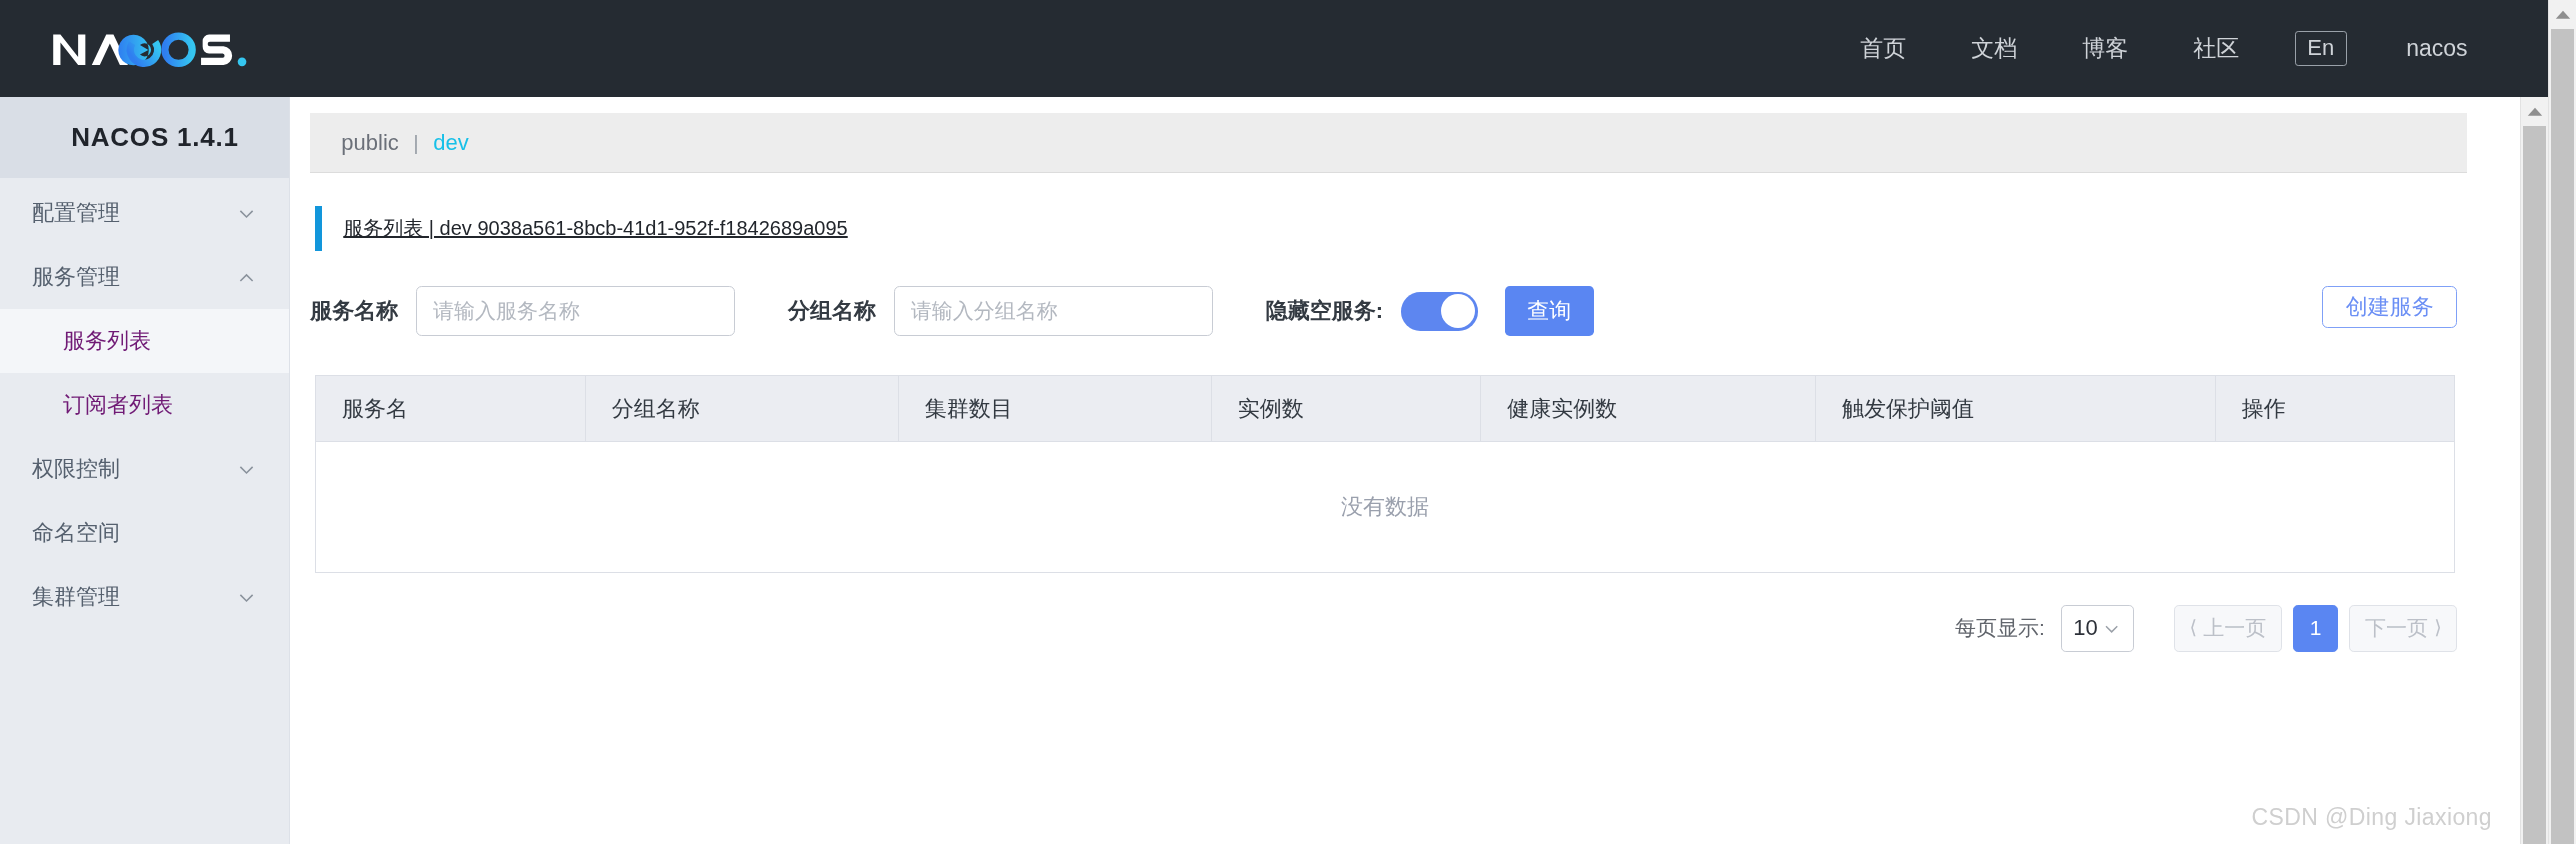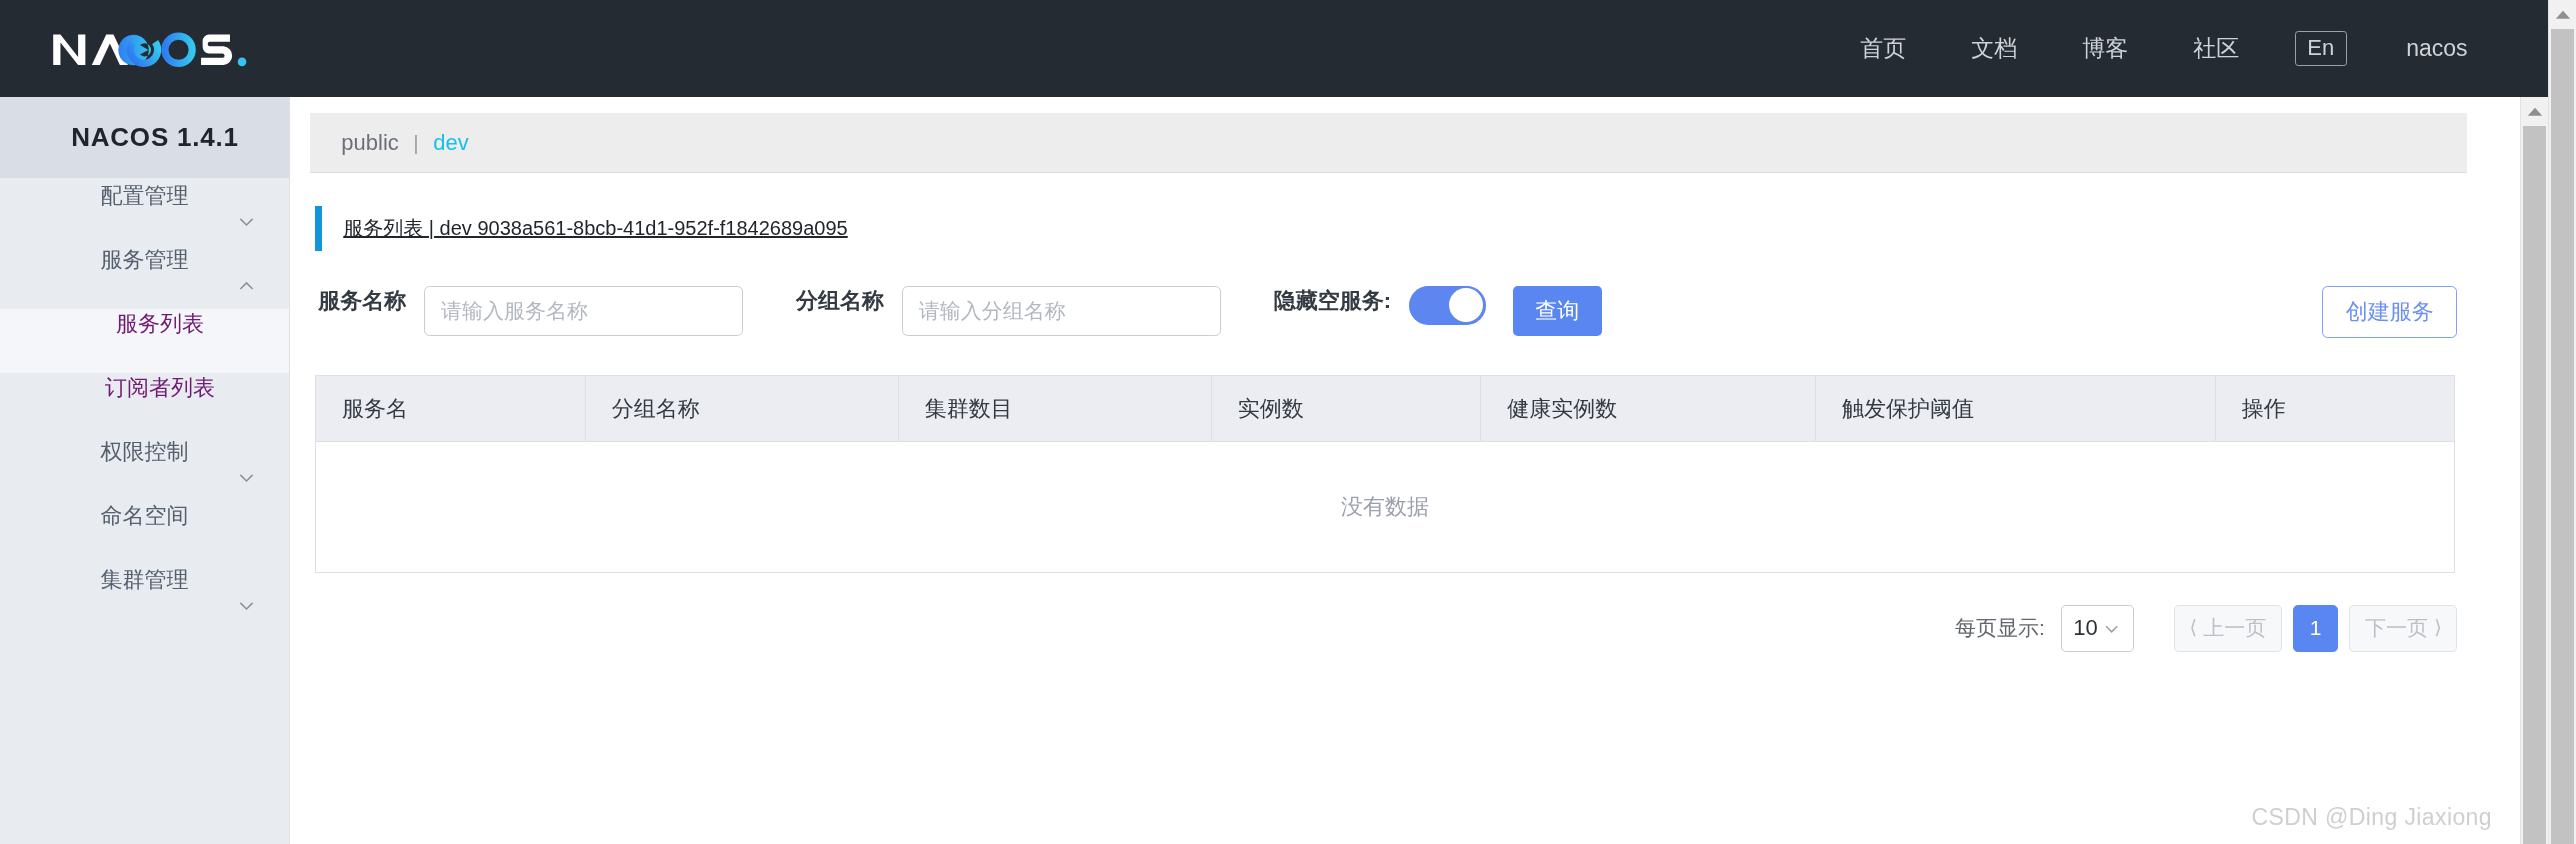--- a/index.html
+++ b/index.html
@@ -69,21 +69,20 @@
   }
   .menu { padding-top: 3.2px; }
   .menu-row {
     height: 64px;
     display: flex; align-items: center;
     padding: 0 32px 0 32px;
     color: #55606e;
     font-size: 22px;
     cursor: pointer;
     position: relative;
-    flex-direction: column;
   }
   .menu-row.sub { padding-left: 63px; font-size: 22px; color: #701a75; }
   .menu-row.sub.active { background: #f4f6f9; }
   .menu-row .chev {
     margin-left: auto;
     width: 21px; height: 21px;
     display: inline-block;
   }
   .menu-row .chev svg { display: block; }
 
@@ -110,22 +109,22 @@
   .page-title-wrap {
     display: flex; align-items: center;
     margin-top: 32px; margin-left: 4.8px;
     height: 47px;
   }
   .title-bar { width: 7.2px; height: 45px; background: #1296db; margin-right: 21px; }
   .page-title { font-size: 20px; color: #22262c; white-space: nowrap; text-decoration: underline; }
 
   
   .filters {
-    display: flex; 
-    margin-top: 34px; margin-left: 8px;
+    display: flex; align-items: center;
+    margin-top: 34px; margin-left: 0;
     height: 50px;
     position: relative;
   }
   .field-label {
     font-size: 22px; color: #333a42; font-weight: bold;
     white-space: nowrap; margin-right: 17.7px;
   }
   .text-input {
     width: 319px; height: 50px;
     border: 0.8px solid #c8ccd4; border-radius: 5.6px;
@@ -153,21 +152,21 @@
     height: 50px; min-width: 89px;
     background: #5a86f2; color: #fff;
     border: none; border-radius: 4.8px;
     font-size: 22px;
     font-family: "Liberation Sans", sans-serif;
     cursor: pointer;
     padding: 0 17.7px;
   }
   .btn-outline {
     position: absolute; right: 9.7px; top: 0;
-    height: 52px; padding: 0 22.5px;
+    height: 42px; padding: 0 22.5px;
     background: #fff; color: #6b8ff5;
     border: 0.8px solid #7fa0f7; border-radius: 5.6px;
     font-size: 22px;
     font-family: "Liberation Sans", sans-serif;
     cursor: pointer;
   }
 
   
   .table-wrap { margin-top: 39px; margin-left: 4.8px; margin-right: 12px; }
   table.grid { width: 100%; border-collapse: collapse; table-layout: fixed; }

